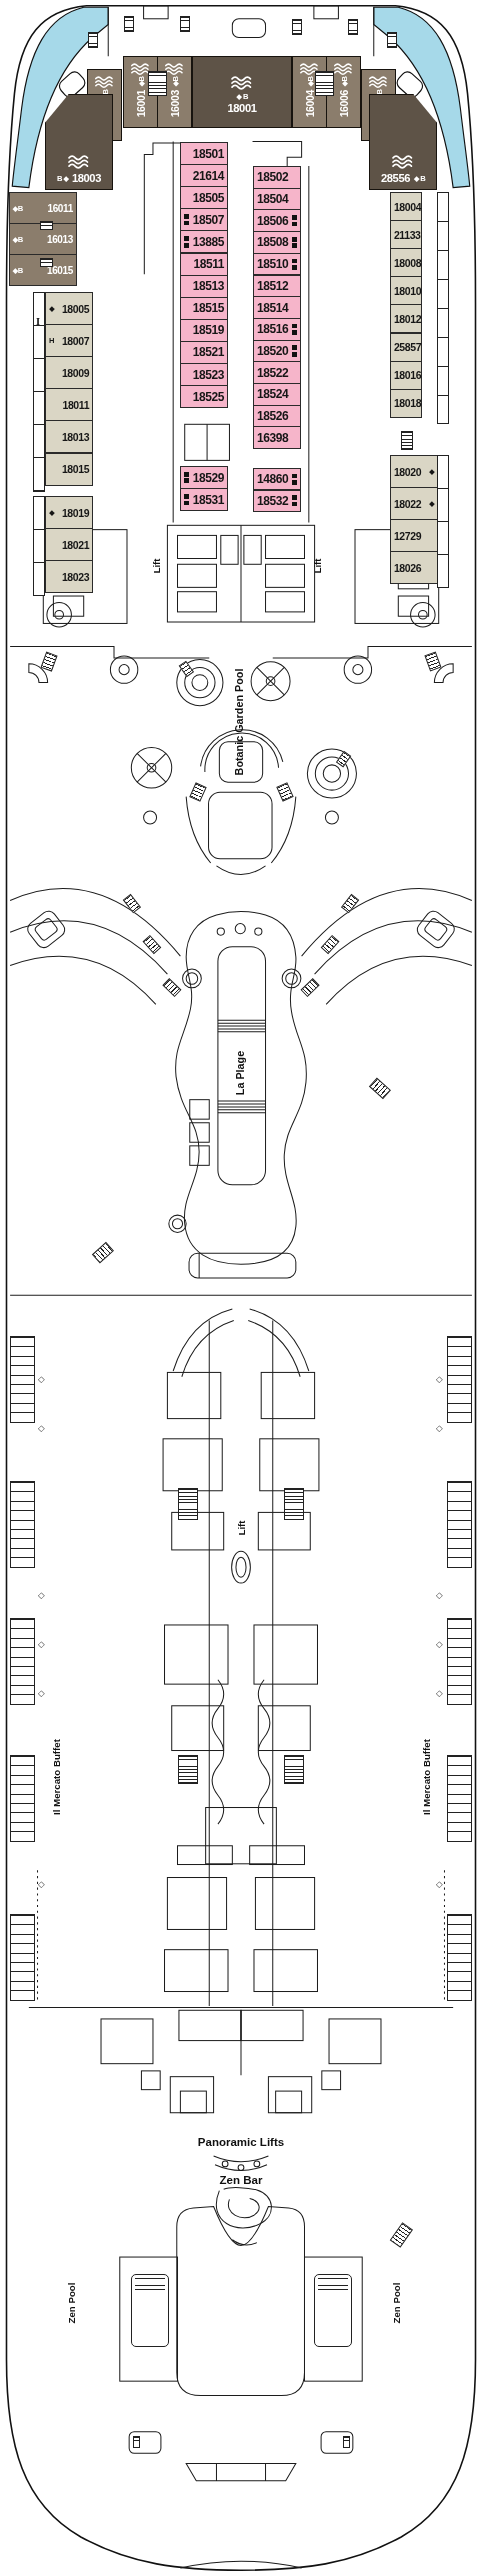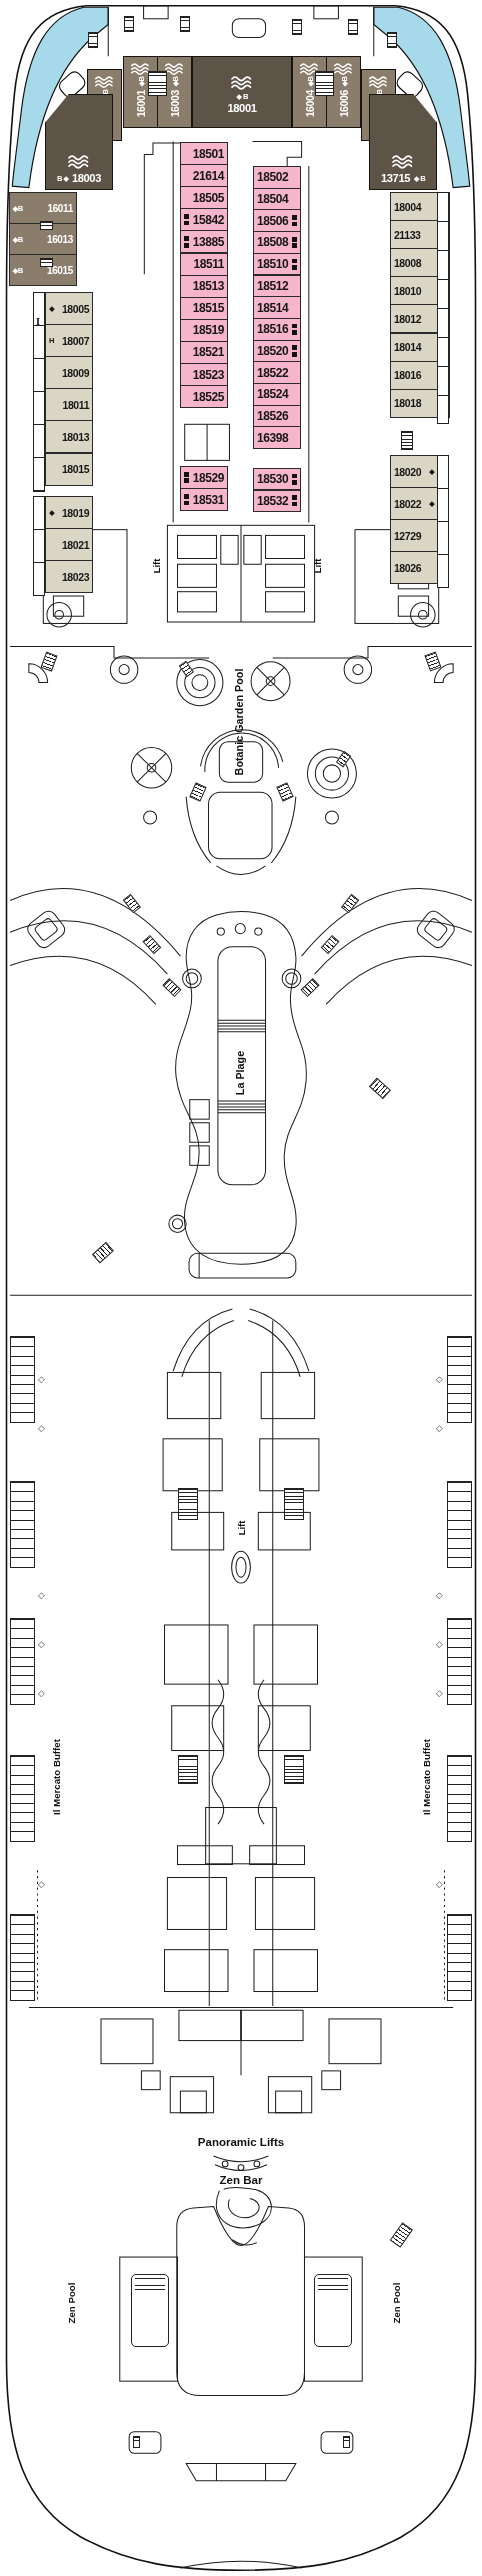--- a/index.html
+++ b/index.html
@@ -331,21 +331,21 @@
 </div>
 <div class="suite d bjust" style="left:369px;top:94px;width:68px;height:96px;clip-path:polygon(0 0,65% 0,100% 30%,100% 100%,0 100%)">
   <svg class="wv" width="24.5" height="16" viewBox="0 0 36 22">
         <g stroke="#fff" stroke-width="2.6" fill="none" stroke-linecap="round">
           <path d="M3,5 q4.5,-5 9,0 t9,0 t9,0"></path>
           <path d="M3,11 q4.5,-5 9,0 t9,0 t9,0"></path>
           <path d="M3,17 q4.5,-5 9,0 t9,0 t9,0"></path>
         </g>
       </svg>
   <div class="hrow">
-        <span>13715</span>
+        <span>28556</span>
         <span class="smk">◆ B</span>
       </div>
 </div>
 
 <div class="col taupe" style="left:8.7px;top:192px;width:68px">
 
 <div class="cab">
         <span class="mk">◆B</span>
         <span class="num">16011</span>
       </div>
@@ -393,21 +393,21 @@
       </div>
       <div class="cab">
         <span class="mk" style="visibility: hidden;"></span>
         <span class="num">18021</span>
       </div>
       <div class="cab">
         <span class="mk" style="visibility: hidden;"></span>
         <span class="num">18023</span>
       </div>
     </div>
-<div class="col beige brA" style="left:390px;top:192px;width:60px">
+<div class="col beige brA" style="left:390px;top:192px;width:32px">
 
 <div class="cab">
         <span class="num">18004</span>
         <span class="mk" style="visibility: hidden;"></span>
       </div>
       <div class="cab">
         <span class="num">21133</span>
         <span class="mk" style="visibility: hidden;"></span>
       </div>
       <div class="cab">
@@ -416,21 +416,21 @@
       </div>
       <div class="cab">
         <span class="num">18010</span>
         <span class="mk" style="visibility: hidden;"></span>
       </div>
       <div class="cab">
         <span class="num">18012</span>
         <span class="mk" style="visibility: hidden;"></span>
       </div>
       <div class="cab">
-        <span class="num">18014</span>
+        <span class="num">25857</span>
         <span class="mk" style="visibility: hidden;"></span>
       </div>
       <div class="cab">
         <span class="num">18016</span>
         <span class="mk" style="visibility: hidden;"></span>
       </div>
       <div class="cab">
         <span class="num">18018</span>
         <span class="mk" style="visibility: hidden;"></span>
       </div>
@@ -475,21 +475,21 @@
           <i></i>
           <i></i>
         </span>
         <span class="num">18505</span>
       </div>
       <div class="cab">
         <span class="bk">
           <i></i>
           <i></i>
         </span>
-        <span class="num">15842</span>
+        <span class="num">18507</span>
       </div>
       <div class="cab">
         <span class="bk">
           <i></i>
           <i></i>
         </span>
         <span class="num">13885</span>
       </div>
       <div class="cab">
         <span class="bk" style="visibility: hidden;">
@@ -648,21 +648,21 @@
         <span class="num">16398</span>
         <span class="bk" style="visibility: hidden;">
           <i></i>
           <i></i>
         </span>
       </div>
     </div>
 <div class="col pink prB" style="left:253px;top:468px;width:48px">
 
 <div class="cab">
-        <span class="num">18530</span>
+        <span class="num">14860</span>
         <span class="bk">
           <i></i>
           <i></i>
         </span>
       </div>
       <div class="cab">
         <span class="num">18532</span>
         <span class="bk">
           <i></i>
           <i></i>

